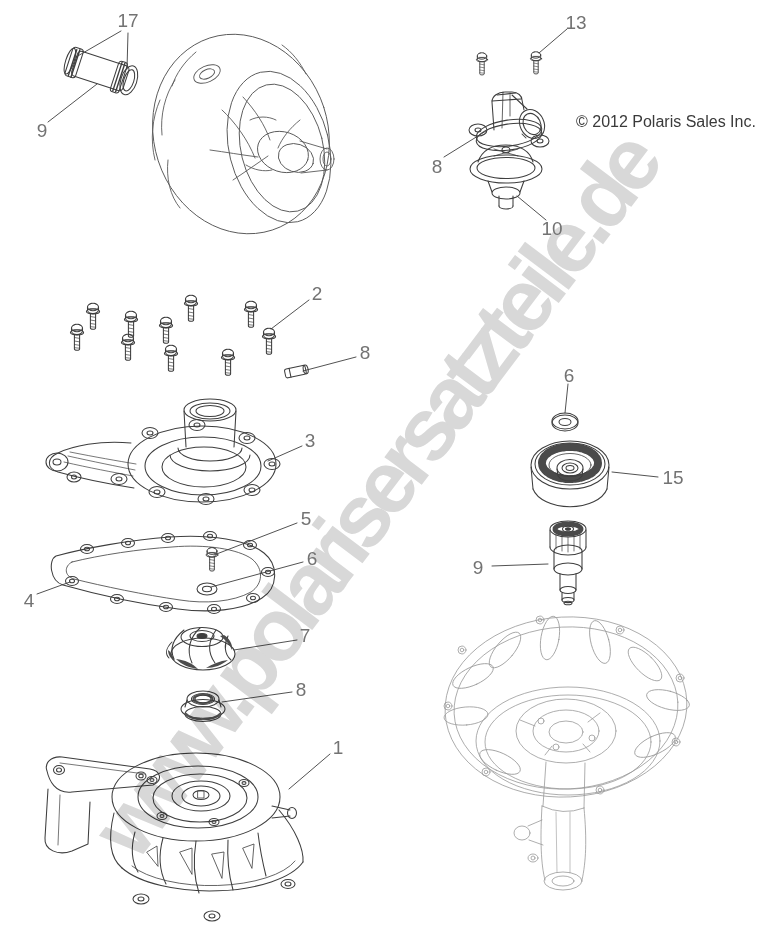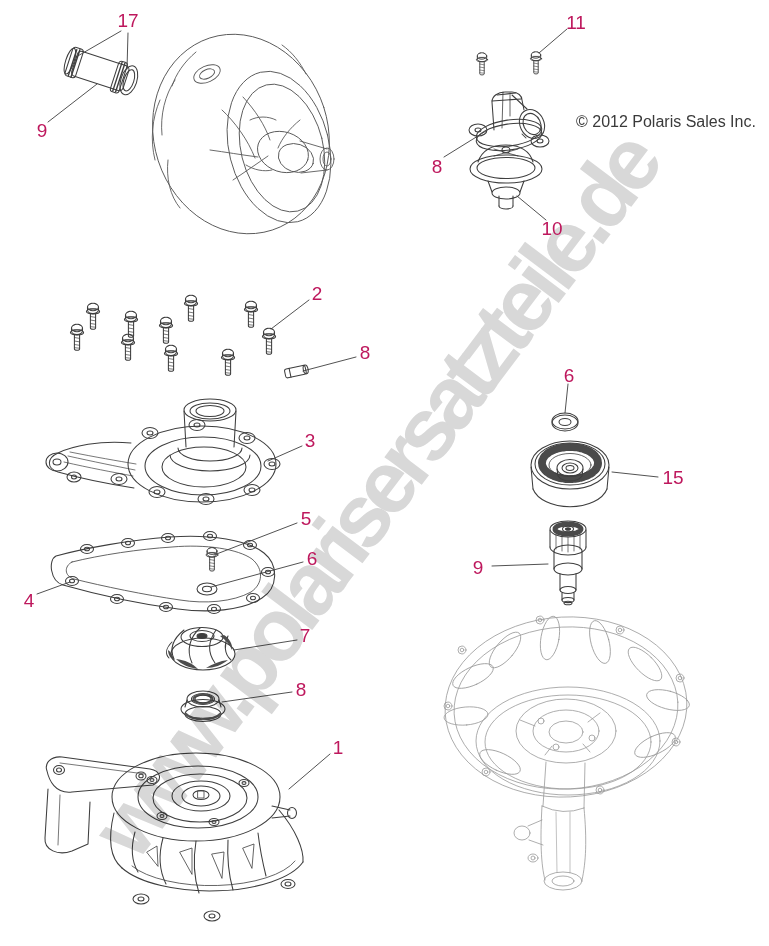--- a/index.html
+++ b/index.html
@@ -13,21 +13,21 @@
     transform:translate(-50%,-50%) rotate(-53deg);
     font-weight:bold;font-size:88px;letter-spacing:-8px;white-space:nowrap;
     color:#d8d8d8;mix-blend-mode:multiply;user-select:none;pointer-events:none;
   }
   .copyright{
     position:absolute;left:576px;top:113px;z-index:10;
     font-size:16px;color:#3a3a3a;white-space:nowrap;
   }
   .callout{
     position:absolute;z-index:10;transform:translate(-50%,-50%);
-    font-size:19px;color:#be185d;line-height:1;
+    font-size:19px;color:#737373;line-height:1;
   }
 </style>
 </head>
 <body>
 
 <div class="stage">
 
   <svg class="art" width="769" height="946" viewBox="0 0 769 946" fill="none" stroke="#3e3e3e" stroke-width="1.05" stroke-linecap="round" stroke-linejoin="round">
 
     <defs>
@@ -394,21 +394,21 @@
   <span class="callout" style="left:338px;top:747px">1</span>
   <span class="callout" style="left:317px;top:293px">2</span>
   <span class="callout" style="left:310px;top:440px">3</span>
   <span class="callout" style="left:29px;top:600px">4</span>
   <span class="callout" style="left:306px;top:518px">5</span>
   <span class="callout" style="left:312px;top:558px">6</span>
   <span class="callout" style="left:305px;top:635px">7</span>
   <span class="callout" style="left:301px;top:689px">8</span>
   <span class="callout" style="left:42px;top:130px">9</span>
   <span class="callout" style="left:437px;top:166px">8</span>
-  <span class="callout" style="left:576px;top:22px">11</span>
+  <span class="callout" style="left:576px;top:22px">13</span>
   <span class="callout" style="left:552px;top:228px">10</span>
   <span class="callout" style="left:673px;top:477px">15</span>
   <span class="callout" style="left:569px;top:375px">6</span>
   <span class="callout" style="left:478px;top:567px">9</span>
   <span class="callout" style="left:365px;top:352px">8</span>
   <span class="callout" style="left:128px;top:20px">17</span>
 
 </div>
 
 </body></html>

